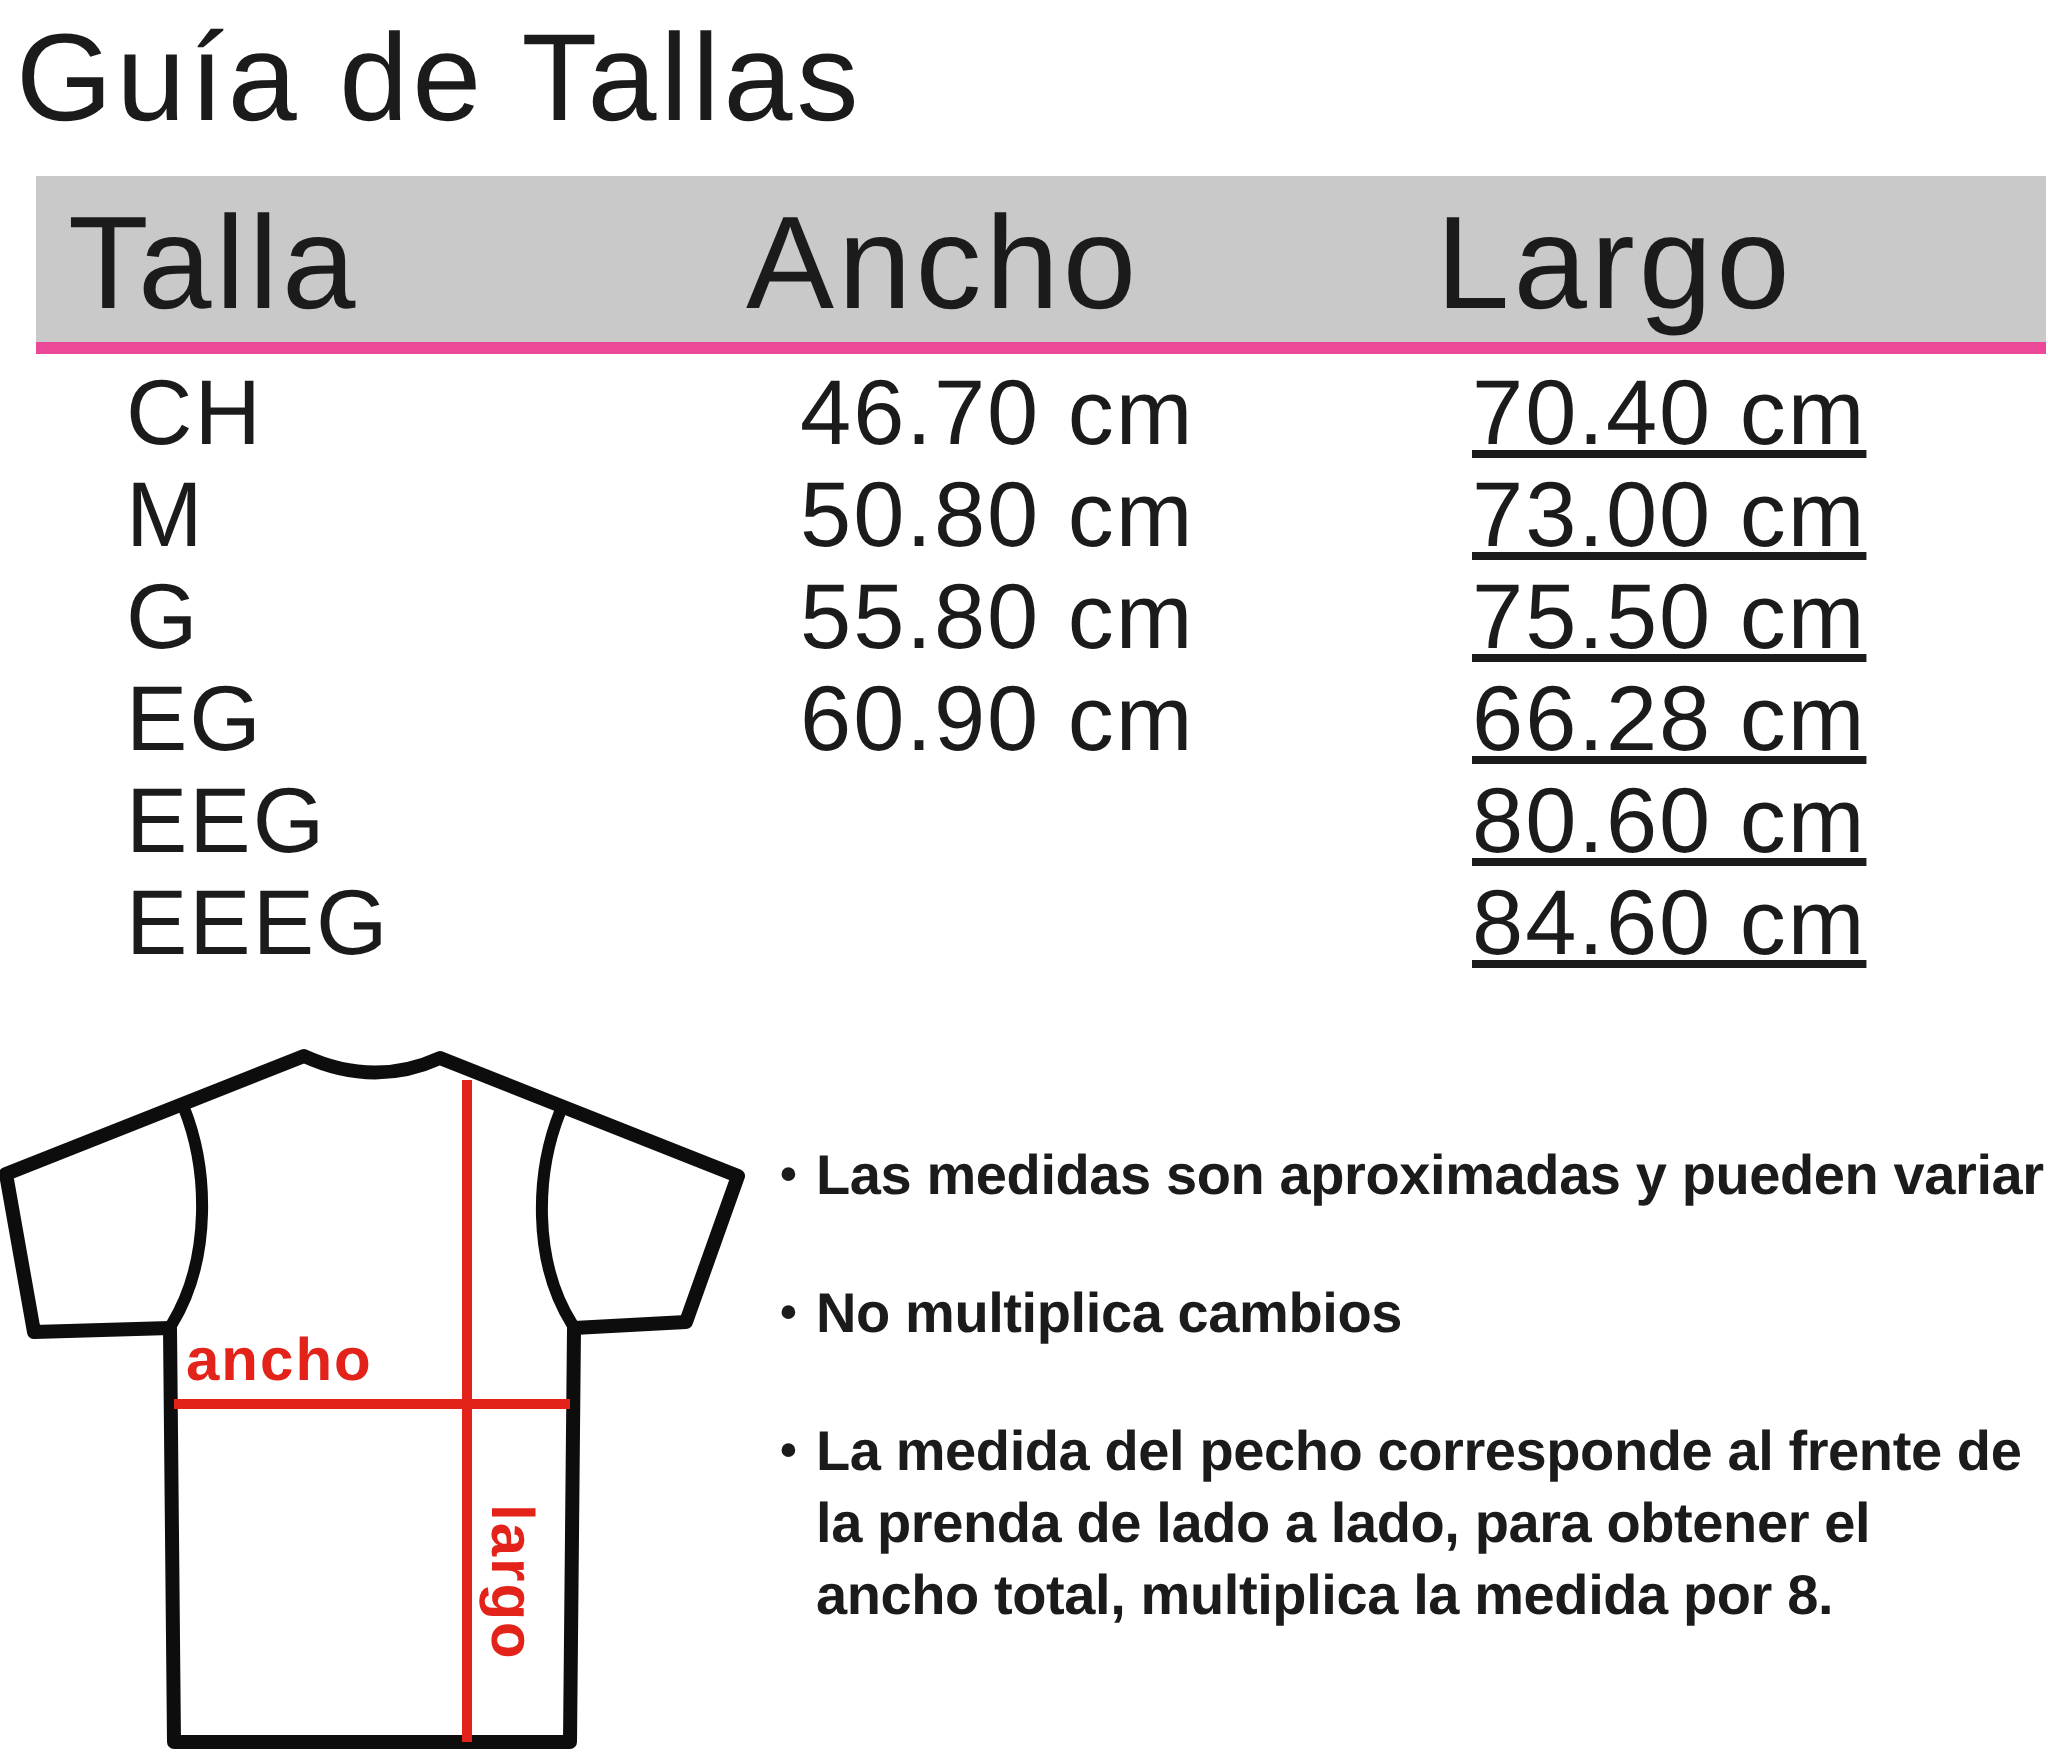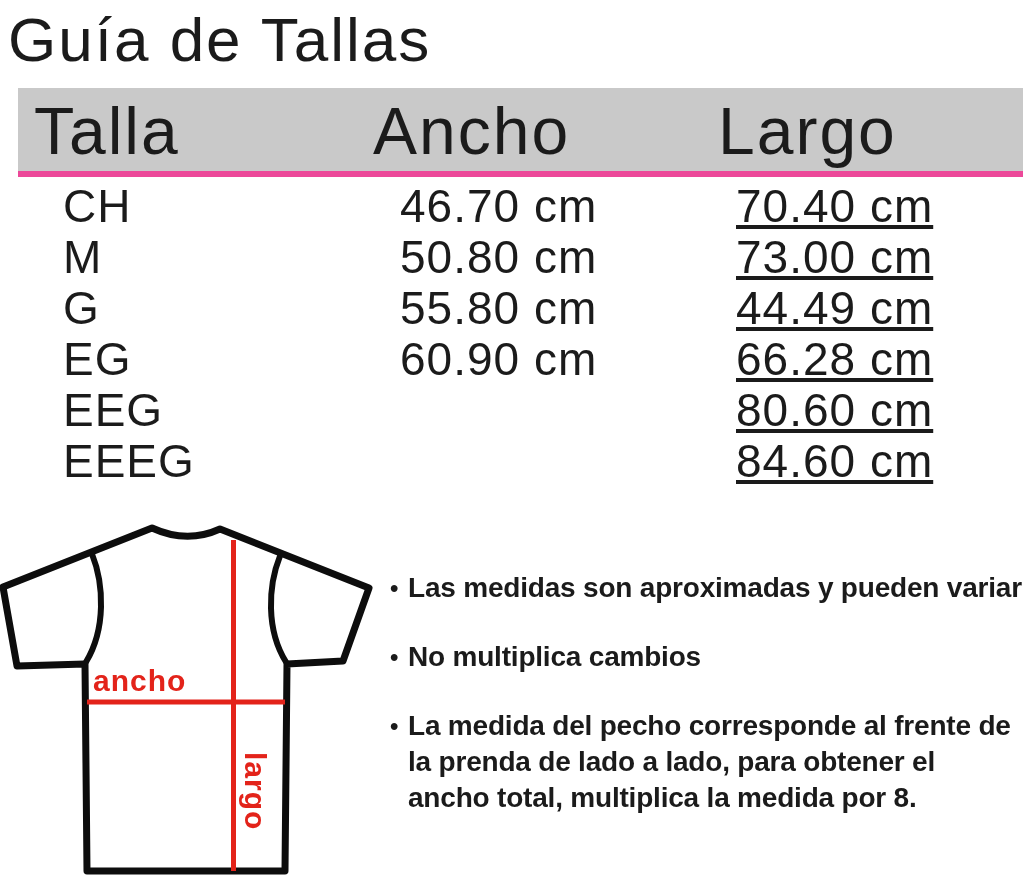--- a/index.html
+++ b/index.html
@@ -143,21 +143,21 @@
       <span class="cell-largo">70.40 cm</span>
     </div>
     <div class="size-row">
       <span class="cell-talla">M</span>
       <span class="cell-ancho">50.80 cm</span>
       <span class="cell-largo">73.00 cm</span>
     </div>
     <div class="size-row">
       <span class="cell-talla">G</span>
       <span class="cell-ancho">55.80 cm</span>
-      <span class="cell-largo">44.49 cm</span>
+      <span class="cell-largo">75.50 cm</span>
     </div>
     <div class="size-row">
       <span class="cell-talla">EG</span>
       <span class="cell-ancho">60.90 cm</span>
       <span class="cell-largo">66.28 cm</span>
     </div>
     <div class="size-row">
       <span class="cell-talla">EEG</span>
       <span class="cell-largo">80.60 cm</span>
     </div>

